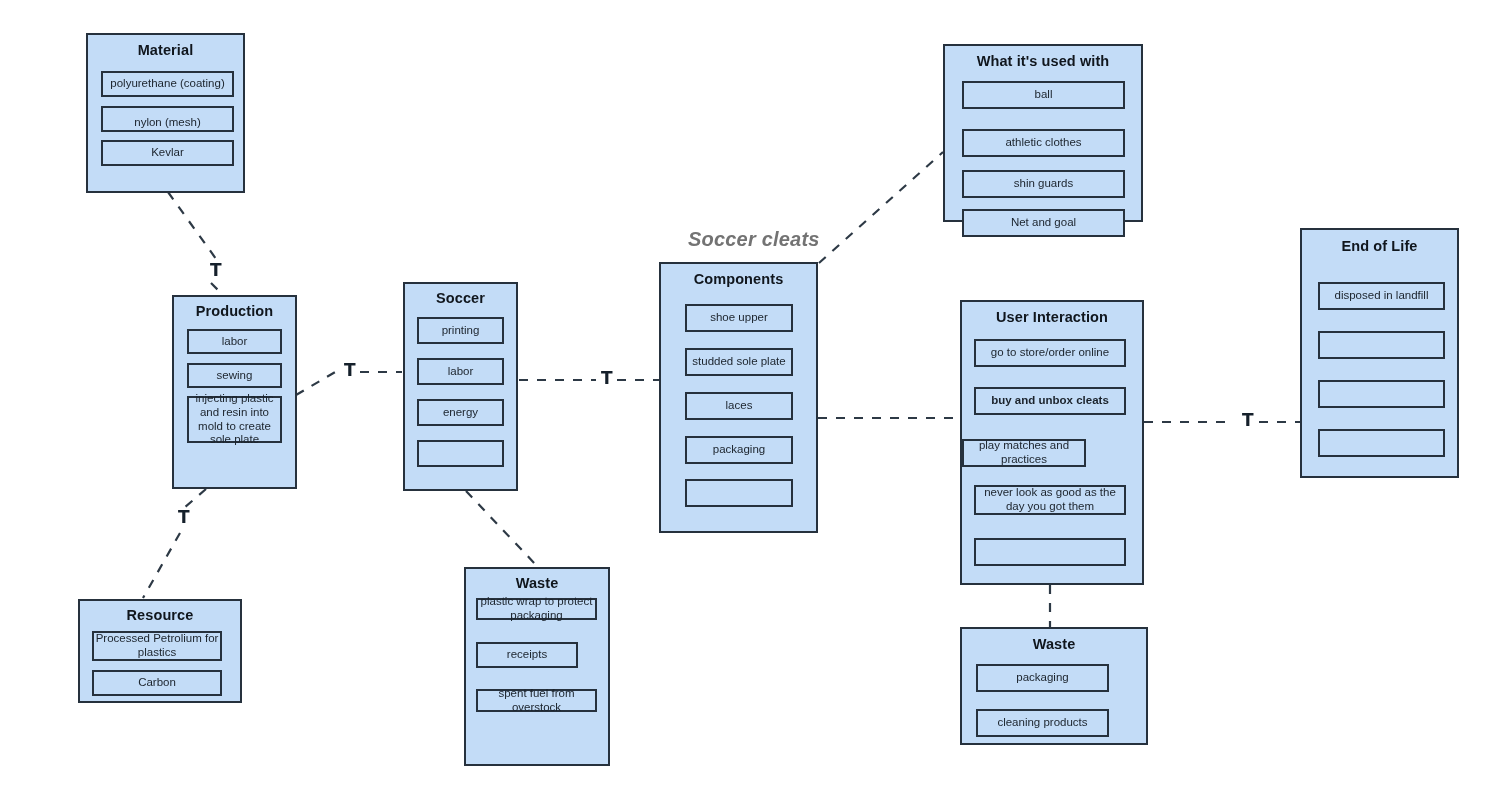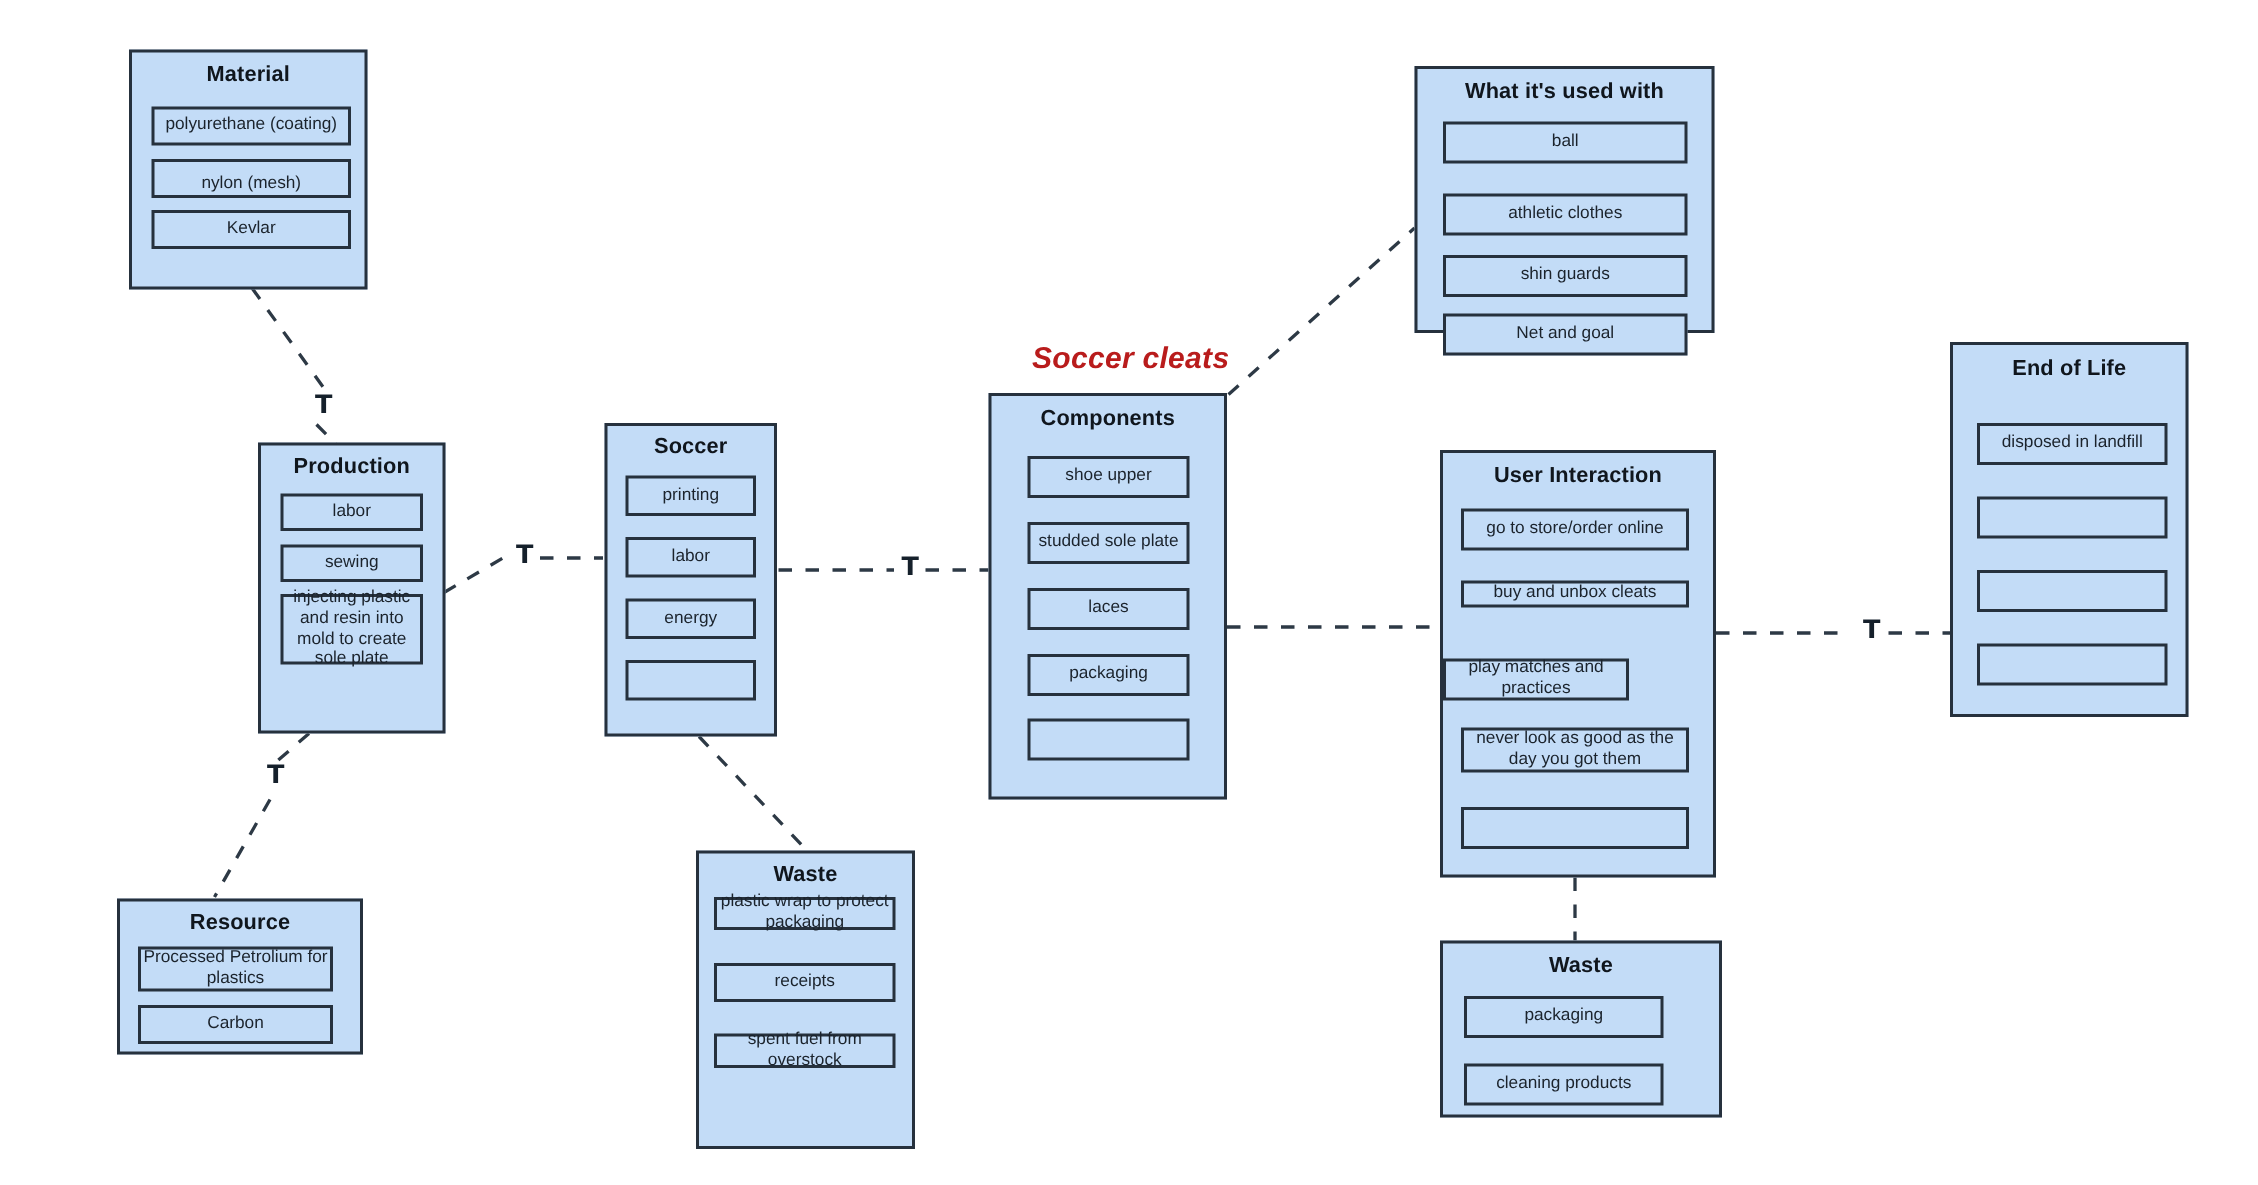--- a/index.html
+++ b/index.html
@@ -65,21 +65,21 @@
   .item-box span {
     display: block;
     width: 104%;
     white-space: normal;
   }
   .product-label {
     position: absolute;
     font-style: italic;
     font-weight: bold;
     font-size: 20px;
-    color: #b91c1c;
+    color: #737373;
     white-space: nowrap;
     letter-spacing: 0.2px;
   }
   .edge-label {
     position: absolute;
     font-family: "DejaVu Sans", sans-serif;
     font-weight: bold;
     font-size: 17px;
     color: #15202b;
     line-height: 1;
@@ -171,21 +171,21 @@
         </div>
     </div>
   </div>
 
   <div class="group-box" style="left:464px; top:567px; width:146px; height:199px;">
     <div class="group-title" style="margin-top:6px;">Waste</div>
     <div class="item-list">
       <div class="item-box" style="left:10px; top:7px; width:121px; height:22px;">
           <span>plastic wrap to protect packaging</span>
         </div>
-      <div class="item-box" style="left:10px; top:51px; width:121px; height:26px;">
+      <div class="item-box" style="left:10px; top:51px; width:102px; height:26px;">
           <span>receipts</span>
         </div>
       <div class="item-box" style="left:10px; top:98px; width:121px; height:23px;">
           <span>spent fuel from overstock</span>
         </div>
     </div>
   </div>
 
   <div class="group-box" style="left:659px; top:262px; width:159px; height:271px;">
     <div class="group-title" style="margin-top:7px;">Components</div>
@@ -225,21 +225,21 @@
         </div>
     </div>
   </div>
 
   <div class="group-box" style="left:960px; top:300px; width:184px; height:285px;">
     <div class="group-title" style="margin-top:7px;">User Interaction</div>
     <div class="item-list">
       <div class="item-box" style="left:12px; top:14px; width:152px; height:28px;">
           <span>go to store/order online</span>
         </div>
-      <div class="item-box" style="left:12px; top:62px; width:152px; height:18px;">
+      <div class="item-box" style="left:12px; top:62px; width:152px; height:28px;font-weight:bold;">
           <span>buy and unbox cleats</span>
         </div>
       <div class="item-box" style="left:0; top:114px; width:124px; height:28px;">
           <span>play matches and practices</span>
         </div>
       <div class="item-box" style="left:12px; top:160px; width:152px; height:30px;">
           <span>never look as good as the day you got them</span>
         </div>
       <div class="item-box" style="left:12px; top:213px; width:152px; height:28px;">
           <span></span>

